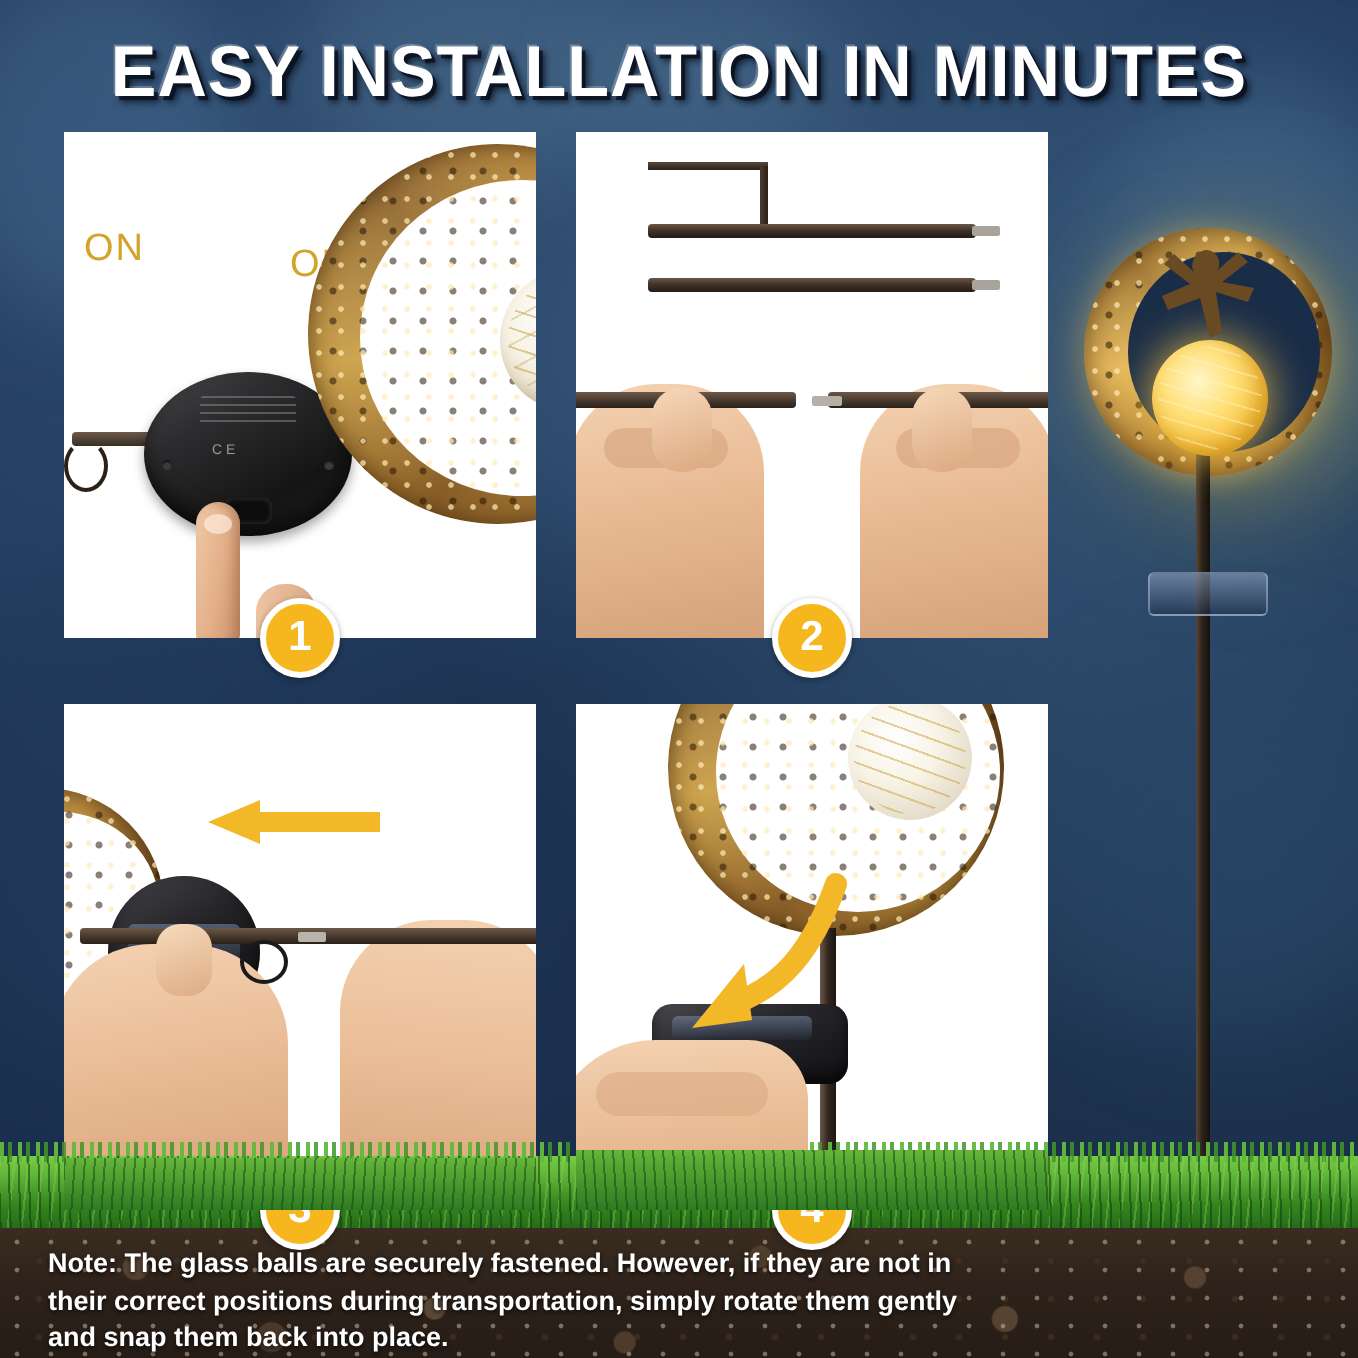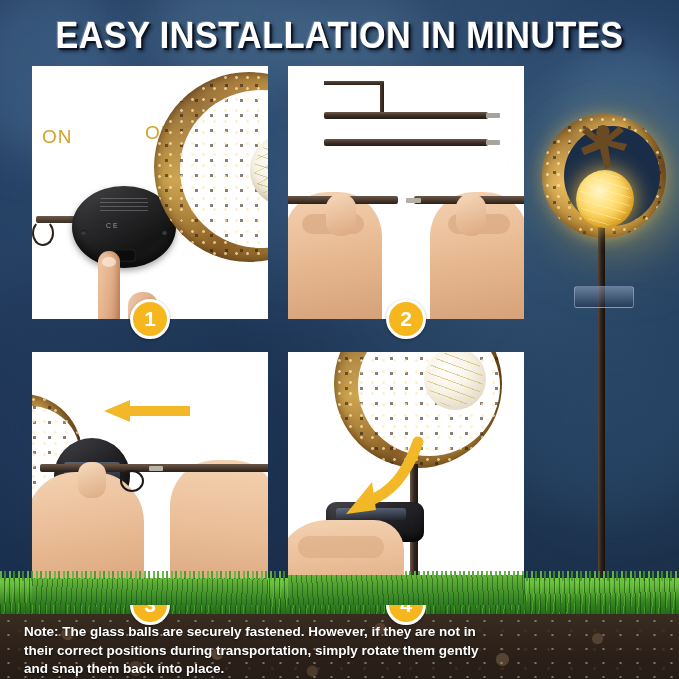--- a/index.html
+++ b/index.html
@@ -78,21 +78,21 @@
     text-align:center;
     box-shadow:0 1px 3px rgba(0,0,0,.35);
     z-index:6;
   }
 
   
   .lbl-on, .lbl-off {
     position:absolute; color:#d2a42a; font-size:19px; font-weight:400;
     letter-spacing:1px; font-family:"Liberation Sans", sans-serif;
   }
-  .lbl-on  { left:10px;  top:60px; }
+  .lbl-on  { left:10px;  top:48px; }
   .lbl-off { left:113px; top:56px; }
 
   .batt {
     position:absolute; left:40px; top:120px; width:104px; height:82px;
     border-radius:50%;
     background:linear-gradient(150deg,#4a4a4c 0%,#2d2d2f 30%,#151516 70%,#242426 100%);
     box-shadow:inset 0 -6px 10px rgba(0,0,0,.6), 0 3px 6px rgba(0,0,0,.35);
   }
   .batt .screw { position:absolute; width:5px; height:5px; border-radius:50%;
     background:#3c3c3e; box-shadow:inset 0 1px 1px rgba(0,0,0,.7); }

